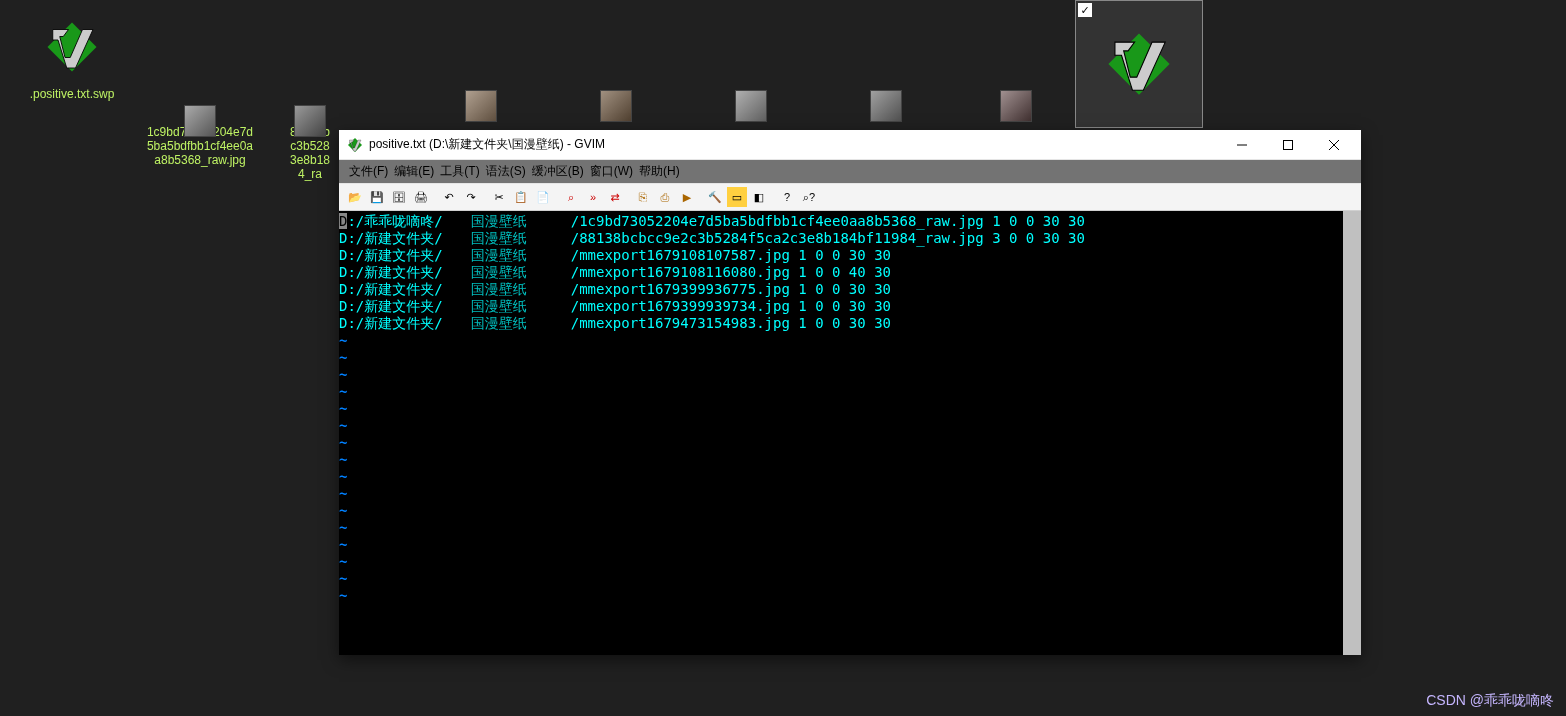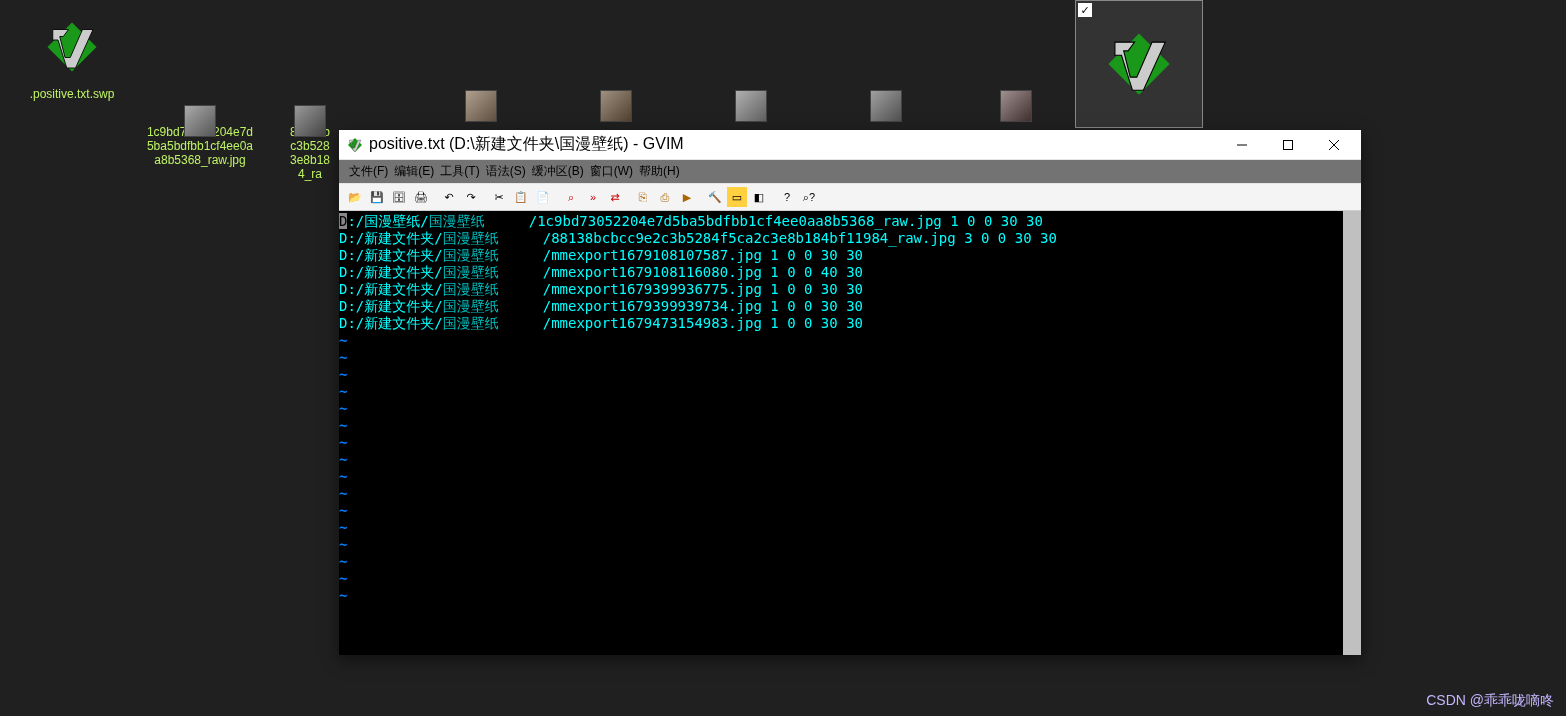--- a/index.html
+++ b/index.html
@@ -64,21 +64,21 @@
 }
 .titlebar {
   height: 30px;
   display: flex;
   align-items: center;
   padding: 0 4px 0 8px;
   background: #fff;
   border-bottom: 1px solid #e5e5e5;
 }
 .titlebar .app-icon { width: 16px; height: 16px; margin-right: 6px; }
-.titlebar .title { font-size: 16px; flex: 1; }
+.titlebar .title { font-size: 12px; flex: 1; }
 .winbtn { width: 46px; height: 30px; display:flex; align-items:center; justify-content:center; cursor:pointer; }
 .winbtn svg { width: 10px; height: 10px; }
 .menubar {
   display: flex;
   gap: 6px;
   padding: 3px 10px;
   font-size: 12px;
   background: #737373;
   border-bottom: 1px solid #e5e5e5;
 }
@@ -118,21 +118,21 @@
   flex: 1;
   background: #000;
   font-family: Consolas, monospace;
   font-size: 14px;
   line-height: 17px;
   padding: 2px 0;
   white-space: pre;
   color: #00ffff;
 }
 .editor .path1 { color: #00ffff; }
-.editor .path2 { color: #00bfbf; }
+.editor .path2 { color: #00bfbf; margin-left: 28px; }
 .editor .suffix { color: #00ffff; margin-left: 44px; }
 .editor .cursor {
   color: #000; background: #888;
 }
 .tilde {
   color: #0080ff;
   font-weight: bold;
 }
 .scroll {
   width: 18px;
@@ -256,21 +256,21 @@
     <div class="tsep"></div>
     <div class="tbtn">🔨</div>
     <div class="tbtn" style="background:#ffd040;">▭</div>
     <div class="tbtn">◧</div>
     <div class="tsep"></div>
     <div class="tbtn">?</div>
     <div class="tbtn">⌕?</div>
   </div>
 
   <div class="editor-wrap">
-    <div class="editor" id="editor"><span class="cursor">D</span><span class="path1">:/国漫壁纸/</span><span class="path2">国漫壁纸</span><span class="suffix">/1c9bd73052204e7d5ba5bdfbb1cf4ee0aa8b5368_raw.jpg 1 0 0 30 30</span>
+    <div class="editor" id="editor"><span class="cursor">D</span><span class="path1">:/乖乖咙嘀咚/</span><span class="path2">国漫壁纸</span><span class="suffix">/1c9bd73052204e7d5ba5bdfbb1cf4ee0aa8b5368_raw.jpg 1 0 0 30 30</span>
 <span class="path1">D:/新建文件夹/</span><span class="path2">国漫壁纸</span><span class="suffix">/88138bcbcc9e2c3b5284f5ca2c3e8b184bf11984_raw.jpg 3 0 0 30 30</span>
 <span class="path1">D:/新建文件夹/</span><span class="path2">国漫壁纸</span><span class="suffix">/mmexport1679108107587.jpg 1 0 0 30 30</span>
 <span class="path1">D:/新建文件夹/</span><span class="path2">国漫壁纸</span><span class="suffix">/mmexport1679108116080.jpg 1 0 0 40 30</span>
 <span class="path1">D:/新建文件夹/</span><span class="path2">国漫壁纸</span><span class="suffix">/mmexport1679399936775.jpg 1 0 0 30 30</span>
 <span class="path1">D:/新建文件夹/</span><span class="path2">国漫壁纸</span><span class="suffix">/mmexport1679399939734.jpg 1 0 0 30 30</span>
 <span class="path1">D:/新建文件夹/</span><span class="path2">国漫壁纸</span><span class="suffix">/mmexport1679473154983.jpg 1 0 0 30 30</span>
 <span class="tilde">~</span>
 <span class="tilde">~</span>
 <span class="tilde">~</span>
 <span class="tilde">~</span>

